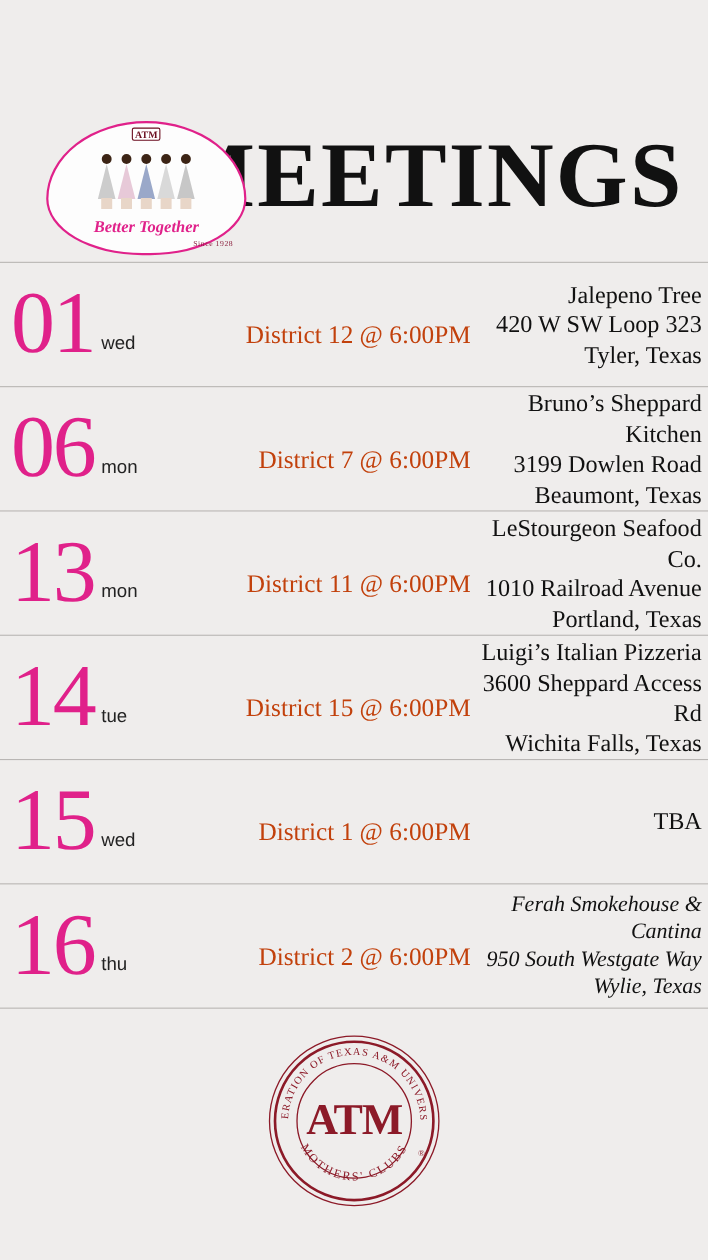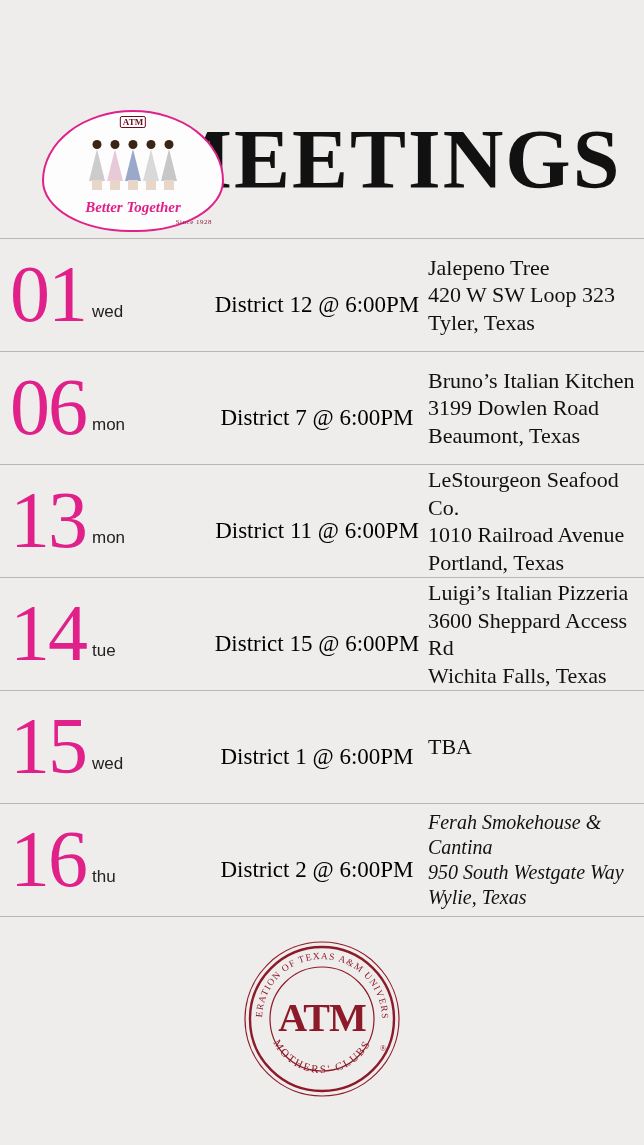--- a/index.html
+++ b/index.html
@@ -189,29 +189,30 @@
     color: #222;
     font-family: "Liberation Sans", sans-serif;
     font-size: 17px;
     padding-bottom: 10px;
     padding-left: 6px;
   }
   .district-cell {
     flex: 0 0 222px;
     width: 222px;
     font-size: 23px;
-    color: #000000;
-    text-align: center;
+    color: #c2410c;
+    text-align: right;
     margin-top: 20px;
   }
   .venue-cell {
     flex: 1 1 auto;
     font-size: 22px;
     color: #111;
     line-height: 1.25;
+    text-align: right;
   }
   .venue-cell.small {
     font-size: 20px;
     font-style: italic;
   }
 
   
   .footer {
     position: relative;
     height: 236px;
@@ -284,21 +285,21 @@
     </div>
   </div>
 
   <div class="event-row">
     <div class="date-cell">
       <span class="day-num">06</span>
       <span class="day-name">mon</span>
     </div>
     <div class="district-cell">District 7 @ 6:00PM</div>
     <div class="venue-cell">
-      <div>Bruno’s Italian Kitchen</div>
+      <div>Bruno’s Sheppard Kitchen</div>
       <div>3199 Dowlen Road</div>
       <div>Beaumont, Texas</div>
     </div>
   </div>
 
   <div class="event-row">
     <div class="date-cell">
       <span class="day-num">13</span>
       <span class="day-name">mon</span>
     </div>

